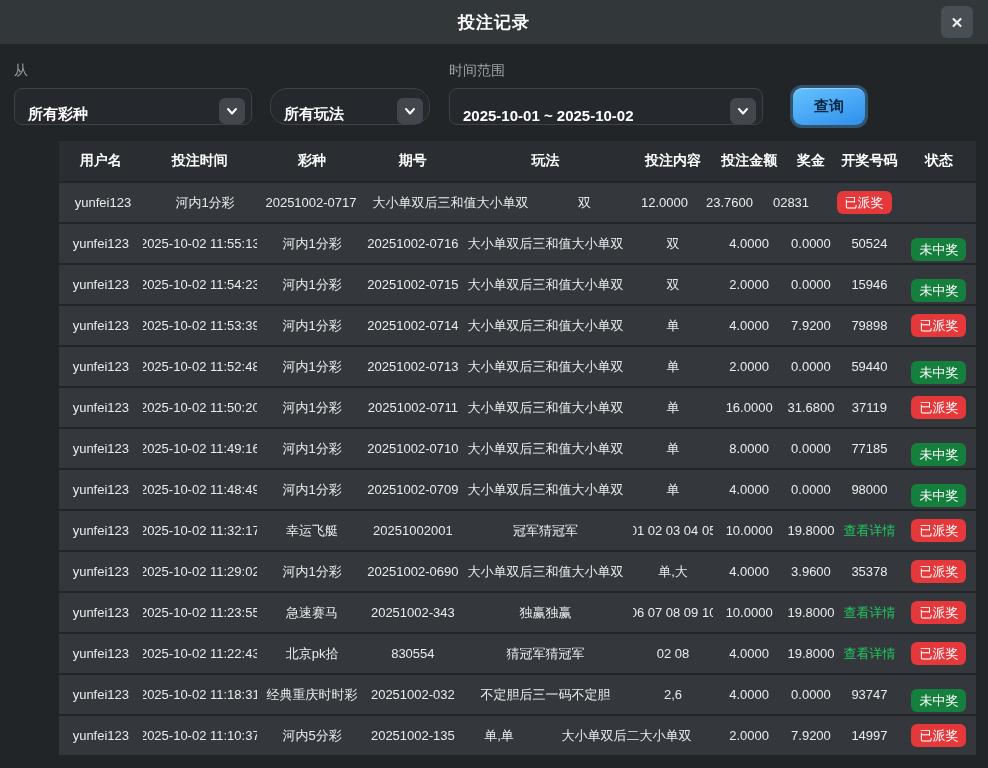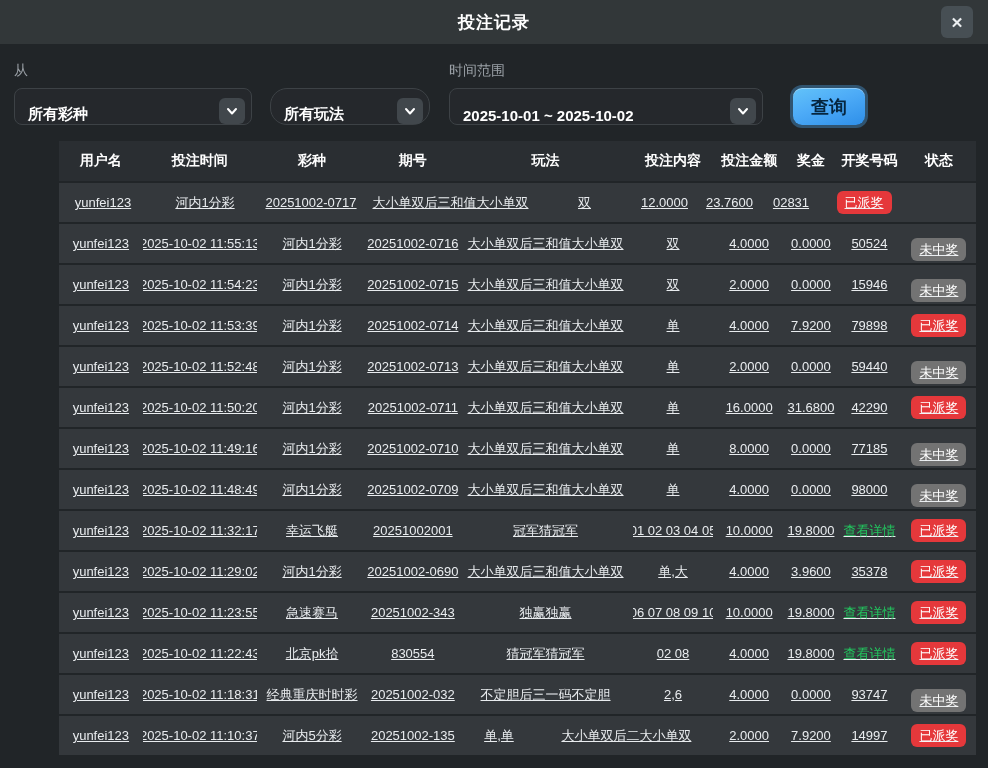--- a/index.html
+++ b/index.html
@@ -95,21 +95,21 @@
 
   .query-btn {
     margin-left: 30px;
     width: 72px;
     height: 37px;
     border: none;
     border-radius: 9px;
     background: linear-gradient(160deg, #63c3f9 0%, #4dabf7 45%, #2e8fe9 100%);
     box-shadow: 0 0 0 3px rgba(77,171,247,0.35), inset 0 1px 0 rgba(255,255,255,0.35);
     color: #06263f;
-    font-size: 18px;
+    font-size: 15px;
     font-weight: bold;
     cursor: pointer;
   }
 
   
   .table { margin: 0 12px; padding-left: 47px; }
   .thead {
     display: flex;
     align-items: center;
     height: 40px;
@@ -120,21 +120,20 @@
     font-size: 14px;
     font-weight: bold;
     color: #ffffff;
   }
   .trow {
     display: flex;
     align-items: center;
     height: 39px;
     background: #34383c;
     margin-bottom: 2px;
-    text-decoration: underline;
   }
   .cell {
     display: flex;
     align-items: center;
     justify-content: center;
     text-align: center;
     font-size: 13px;
     color: #e9ecef;
     overflow: hidden;
     white-space: nowrap;
@@ -155,21 +154,21 @@
 
   .badge {
     display: inline-block;
     padding: 4px 8px;
     border-radius: 6px;
     font-size: 13px;
     color: #ffffff;
     line-height: 1.2;
   }
   .badge.win  { background: #e5383b; }
-  .badge.lose { background: #737373; margin-top: 12px; }
+  .badge.lose { background: #15803d; margin-top: 12px; }
 </style>
 </head>
 <body>
 
 <div class="titlebar">
   <h1>投注记录</h1>
   <button class="close-btn">
     <span>✕</span>
   </button>
 </div>
@@ -295,21 +294,21 @@
       </div>
       <div class="trow">
         <div class="cell col0">yunfei123</div>
         <div class="cell col1">2025-10-02 11:50:20</div>
         <div class="cell col2">河内1分彩</div>
         <div class="cell col3">20251002-0711</div>
         <div class="cell col4">大小单双后三和值大小单双</div>
         <div class="cell col5">单</div>
         <div class="cell col6">16.0000</div>
         <div class="cell col7">31.6800</div>
-        <div class="cell col8">42290</div>
+        <div class="cell col8">37119</div>
         <div class="cell col9">
           <span class="badge win">已派奖</span>
         </div>
       </div>
       <div class="trow">
         <div class="cell col0">yunfei123</div>
         <div class="cell col1">2025-10-02 11:49:16</div>
         <div class="cell col2">河内1分彩</div>
         <div class="cell col3">20251002-0710</div>
         <div class="cell col4">大小单双后三和值大小单双</div>

